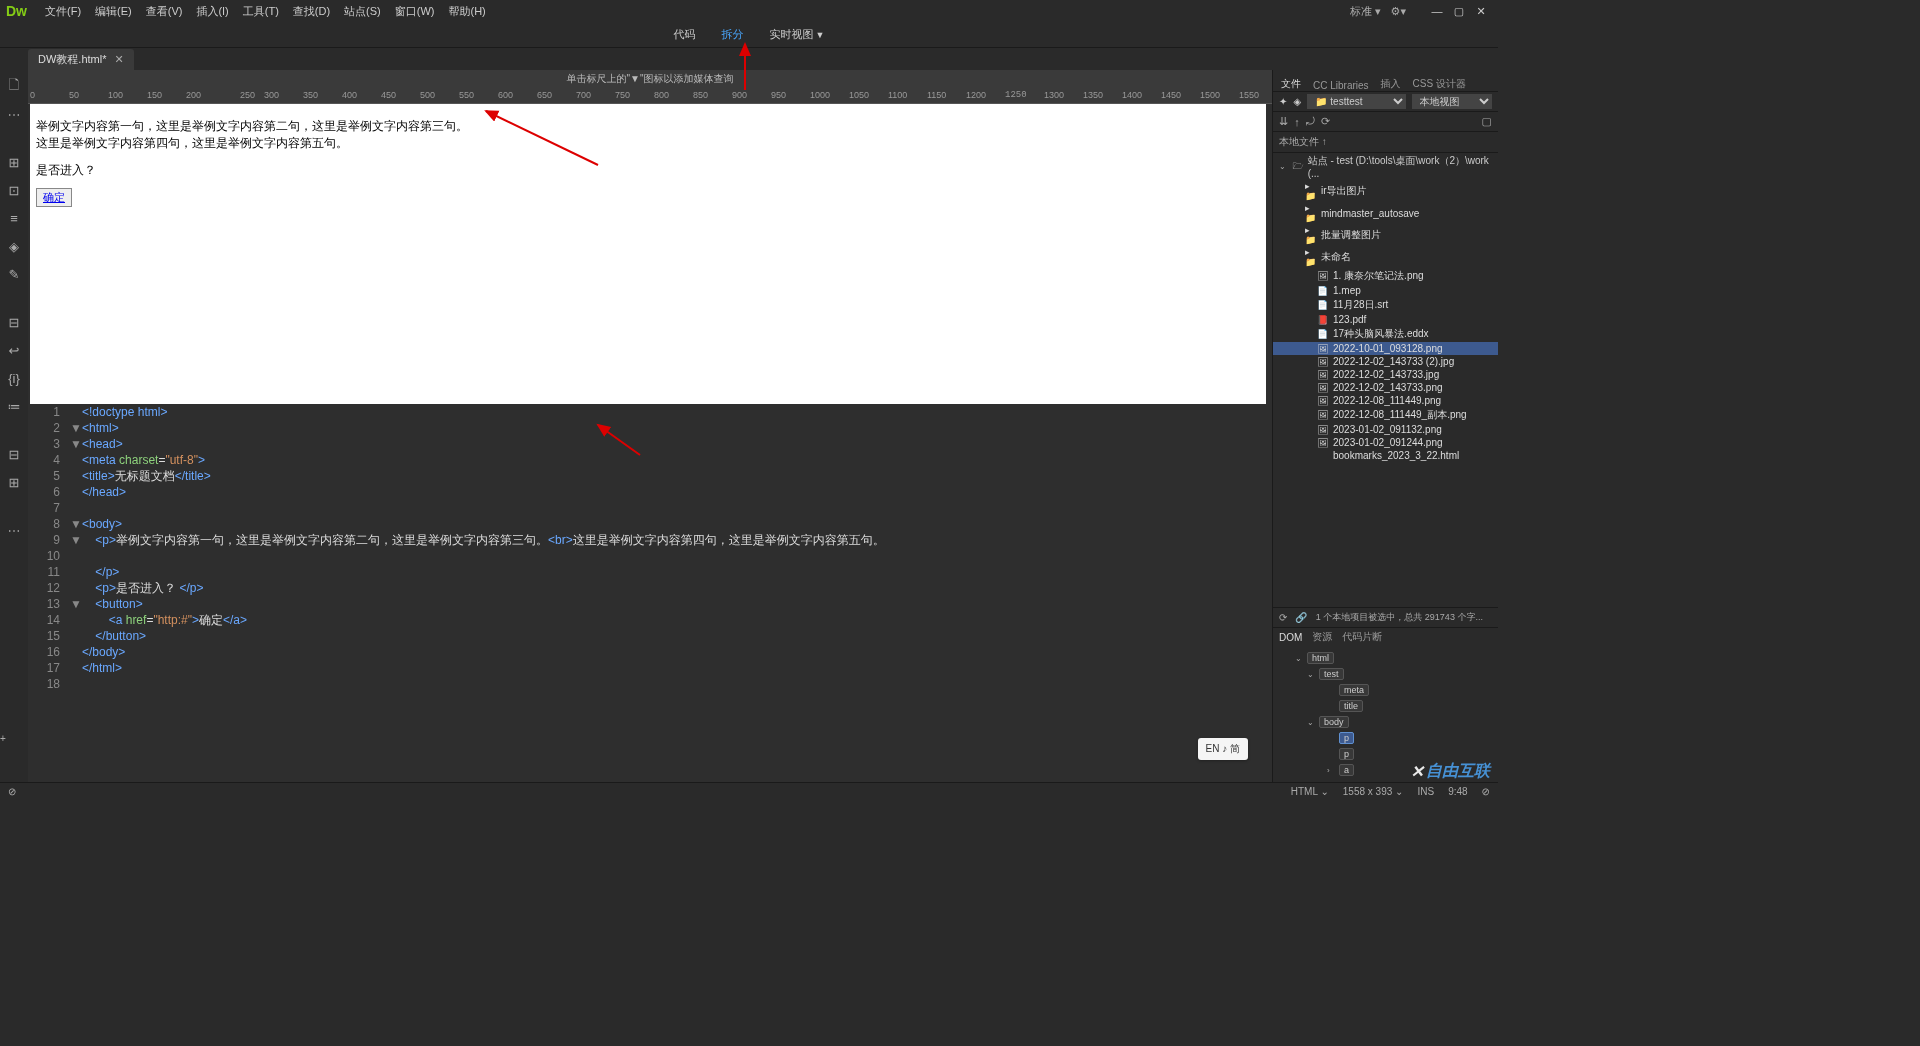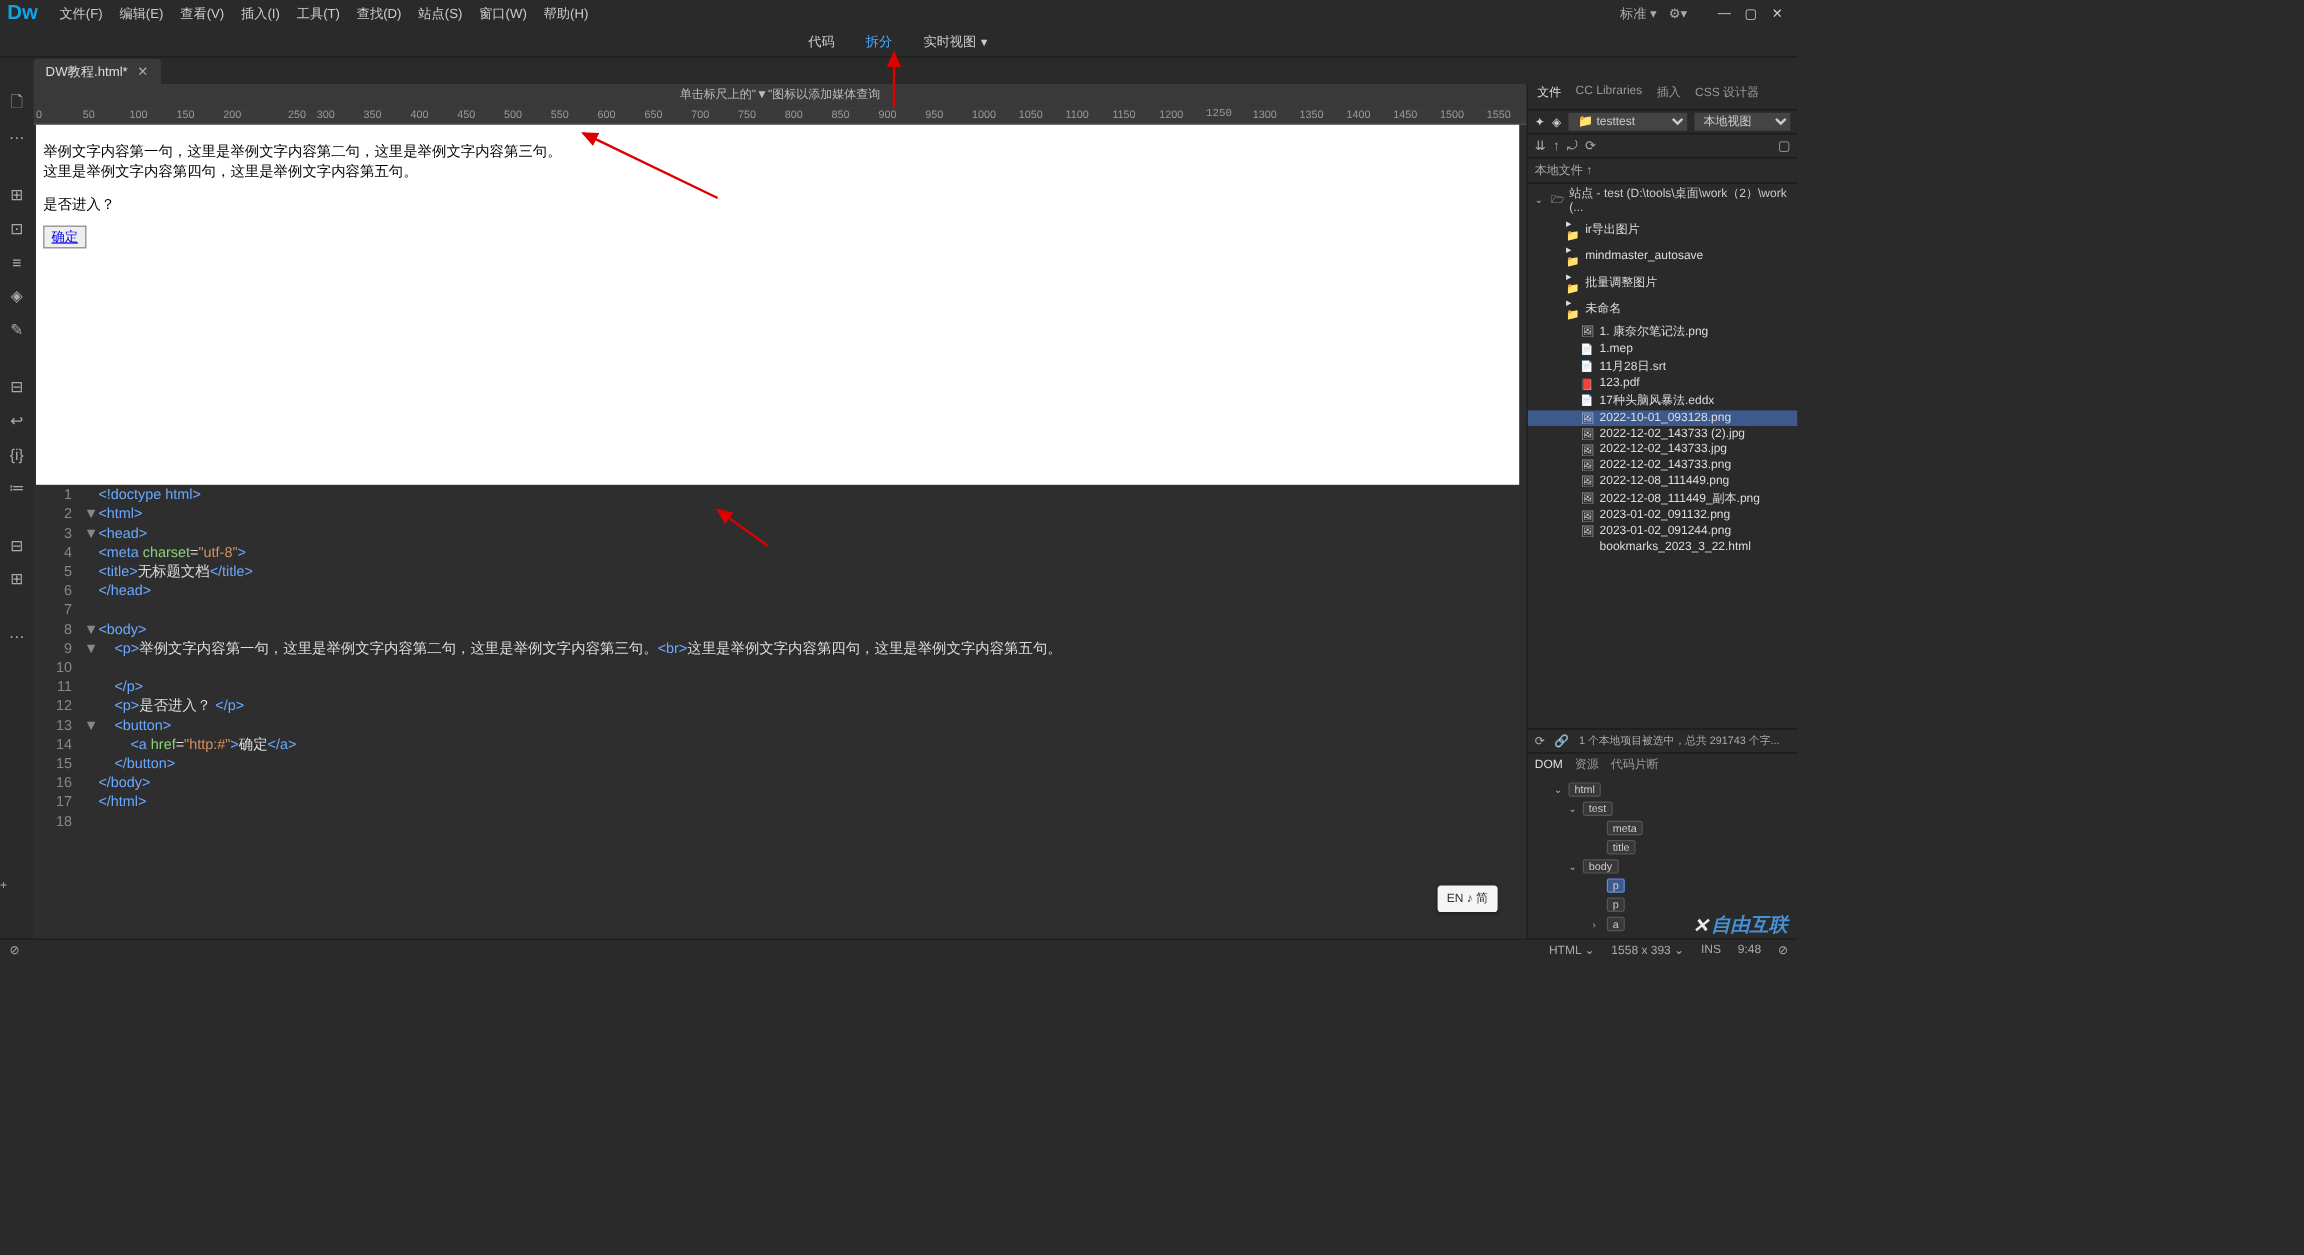--- a/index.html
+++ b/index.html
@@ -1,19 +1,19 @@
 <!DOCTYPE html>
 <html><head>
 <meta charset="utf-8">
 <style>
 * { margin: 0; padding: 0; box-sizing: border-box; font-family: "Microsoft YaHei", Arial, sans-serif; }
 body { background: #2a2a2a; color: #ccc; font-size: 11px; overflow: hidden; width: 1498px; height: 800px; position: relative; }
 
 .titlebar { height: 22px; background: #2a2a2a; display: flex; align-items: center; padding: 0 6px; }
-.logo { color: #0ea5e9; font-weight: bold; font-size: 17px; margin-right: 12px; }
+.logo { color: #84cc16; font-weight: bold; font-size: 14px; margin-right: 12px; }
 .menu { display: flex; gap: 2px; }
 .menu-item { padding: 2px 6px; color: #ccc; cursor: pointer; font-size: 11px; }
 .titlebar-right { margin-left: auto; display: flex; align-items: center; gap: 10px; color: #aaa; font-size: 11px; }
 .win-controls { display: flex; gap: 0; margin-left: 10px; }
 .win-btn { width: 22px; height: 16px; display: flex; align-items: center; justify-content: center; color: #ccc; cursor: pointer; }
 
 .view-bar { height: 26px; background: #2a2a2a; display: flex; align-items: center; justify-content: center; gap: 18px; border-bottom: 1px solid #1a1a1a; }
 .view-btn { color: #ccc; cursor: pointer; font-size: 11px; padding: 3px 4px; }
 .view-btn.active { color: #4aa8ff; }
 .view-dropdown { font-size: 9px; margin-left: 2px; }
@@ -41,21 +41,21 @@
 .code-line { display: flex; line-height: 16px; }
 .line-num { width: 42px; text-align: right; padding-right: 10px; color: #888; user-select: none; }
 .line-fold { width: 12px; color: #888; }
 .line-content { flex: 1; white-space: pre; color: #ddd; }
 .tag { color: #6aa8ff; }
 .attr-name { color: #8dd17c; }
 .attr-val { color: #d4915f; }
 .text-c { color: #ddd; }
 
 .right-panel { width: 226px; background: #2a2a2a; display: flex; flex-direction: column; border-left: 1px solid #1a1a1a; }
-.panel-tabs { height: 22px; display: flex; align-items: flex-start; gap: 12px; padding: 0 8px; border-bottom: 1px solid #1a1a1a; font-size: 10px; }
+.panel-tabs { height: 22px; display: flex; align-items: flex-end; gap: 12px; padding: 0 8px; border-bottom: 1px solid #1a1a1a; font-size: 10px; }
 .panel-tab { color: #999; cursor: pointer; }
 .panel-tab.active { color: #ddd; }
 .panel-toolbar { height: 20px; display: flex; align-items: center; gap: 6px; padding: 0 6px; border-bottom: 1px solid #1a1a1a; font-size: 10px; }
 .panel-select { background: #444; color: #ccc; border: none; font-size: 10px; padding: 1px 4px; flex: 1; }
 .panel-icons { height: 20px; display: flex; align-items: center; gap: 6px; padding: 0 6px; border-bottom: 1px solid #1a1a1a; font-size: 11px; color: #aaa; }
 .panel-header { padding: 3px 6px; color: #aaa; font-size: 10px; border-bottom: 1px solid #1a1a1a; }
 .file-tree { flex: 1; overflow: auto; font-size: 10px; }
 .tree-item { display: flex; align-items: center; padding: 1px 6px; cursor: pointer; gap: 4px; color: #ddd; }
 .tree-item.selected { background: #3d5a8f; }
 .tree-item.root { color: #ccc; }

